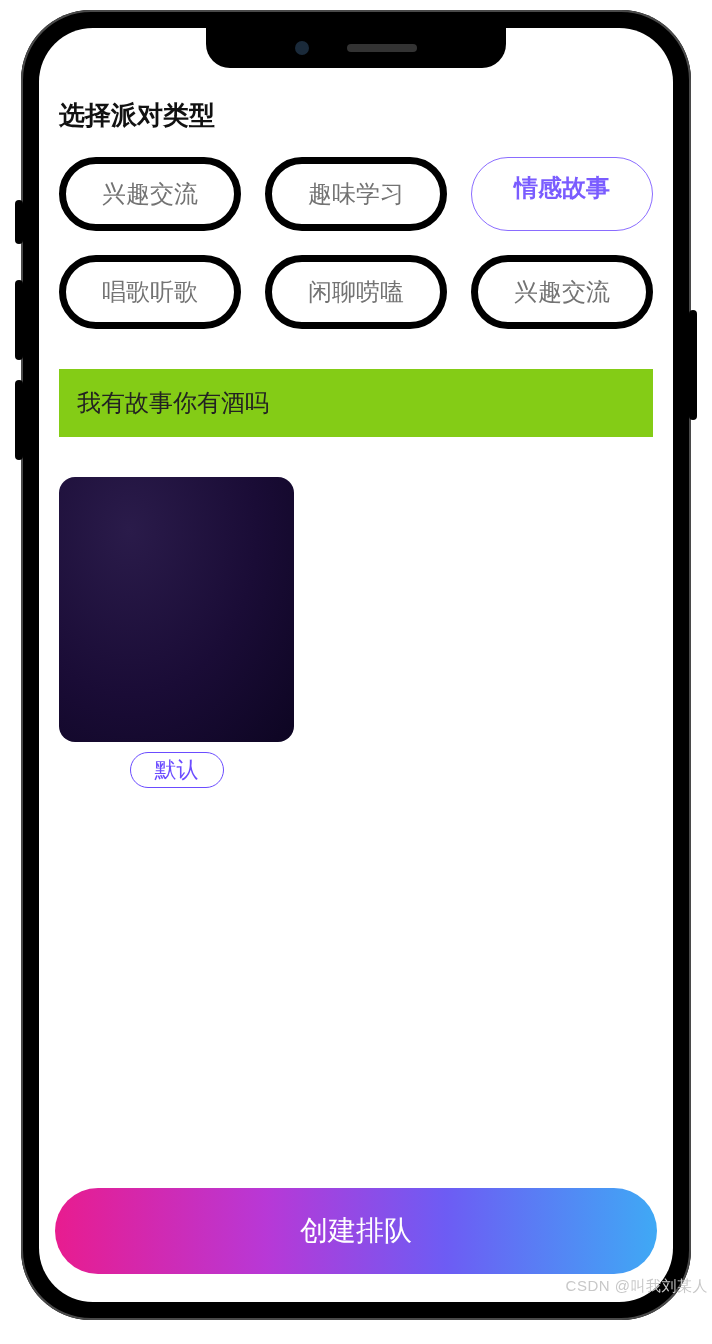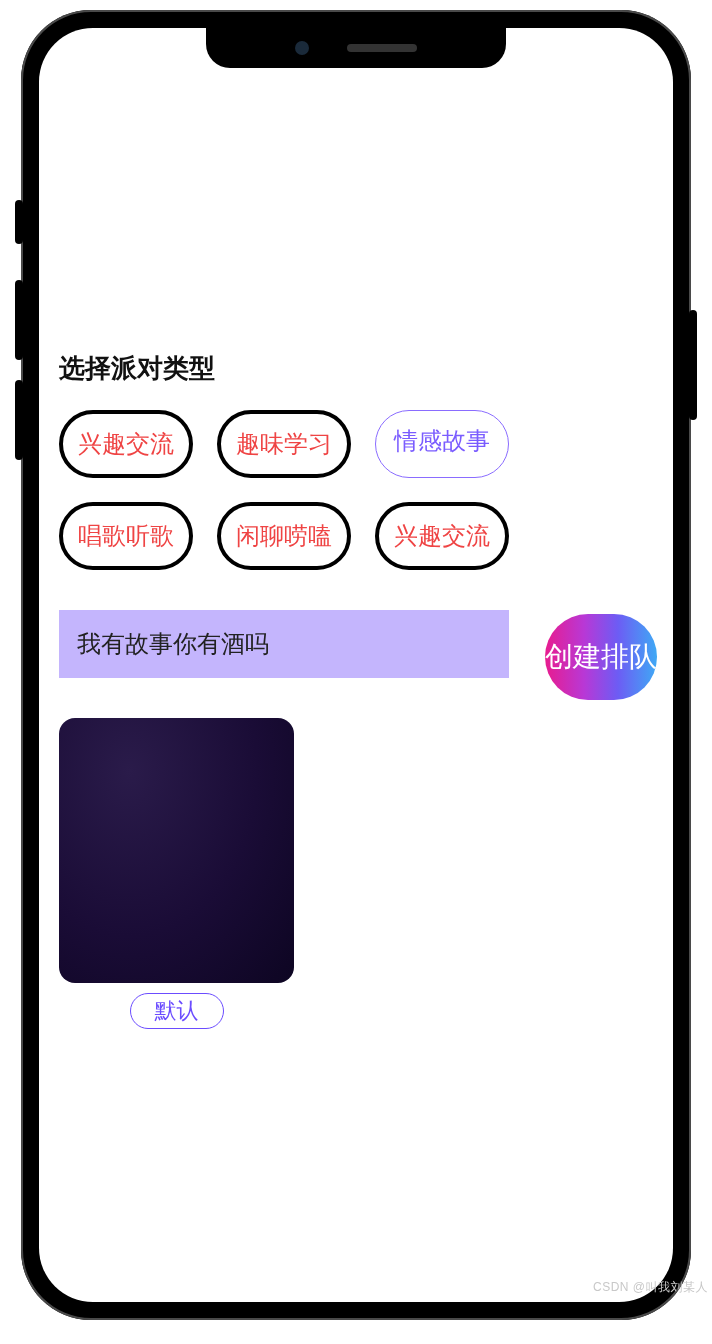--- a/index.html
+++ b/index.html
@@ -38,22 +38,21 @@
     .btn-right  { right: -6px; top: 300px; width: 8px; height: 110px; }
 
     .screen {
       width: 100%;
       height: 100%;
       background: #fff;
       border-radius: 54px;
       overflow: hidden;
       position: relative;
       display: flex;
-      flex-direction: row;
-      align-items: center;
+      flex-direction: column;
     }
 
     .notch {
       position: absolute;
       top: 0;
       left: 50%;
       transform: translateX(-50%);
       width: 300px;
       height: 40px;
       background: #000;
@@ -93,41 +92,42 @@
     }
 
     .type-grid {
       display: grid;
       grid-template-columns: repeat(3, 1fr);
       gap: 24px 24px;
       margin-bottom: 40px;
     }
 
     .type-chip {
-      border: 4px solid #000000;
+      border: 7px solid #000000;
       border-radius: 999px;
       padding: 14px 0;
       text-align: center;
       font-size: 24px;
-      color: #ef4444;
+      color: #737373;
       cursor: pointer;
       background: #fff;
     }
     .type-chip.selected {
       border: 1.5px solid #8a6cff;
       color: #7a5cff;
+      font-weight: bold;
     }
 
     .name-input-wrap {
       margin-top: 14px;
       margin-bottom: 40px;
     }
     .name-input {
       width: 100%;
-      background: #c4b5fd;
+      background: #84cc16;
       border: none;
       padding: 20px 18px;
       font-size: 24px;
       color: #222;
       outline: none;
     }
 
     .bg-section {
       margin-top: 10px;
     }
@@ -164,21 +164,21 @@
       font-size: 28px;
       color: #fff;
       cursor: pointer;
       background: linear-gradient(90deg, #e81c8f 0%, #b838d6 35%, #6d5cf4 65%, #3fa9f5 100%);
     }
 
     .watermark {
       position: fixed;
       right: 4px;
       bottom: 48px;
-      font-size: 12px;
+      font-size: 15px;
       color: #c8c8c8;
       writing-mode: horizontal-tb;
       letter-spacing: 0.5px;
     }
   </style>
 </head>
 <body>
 
 <div class="phone-frame">
   <div class="phone-btn btn-left-1"></div>

